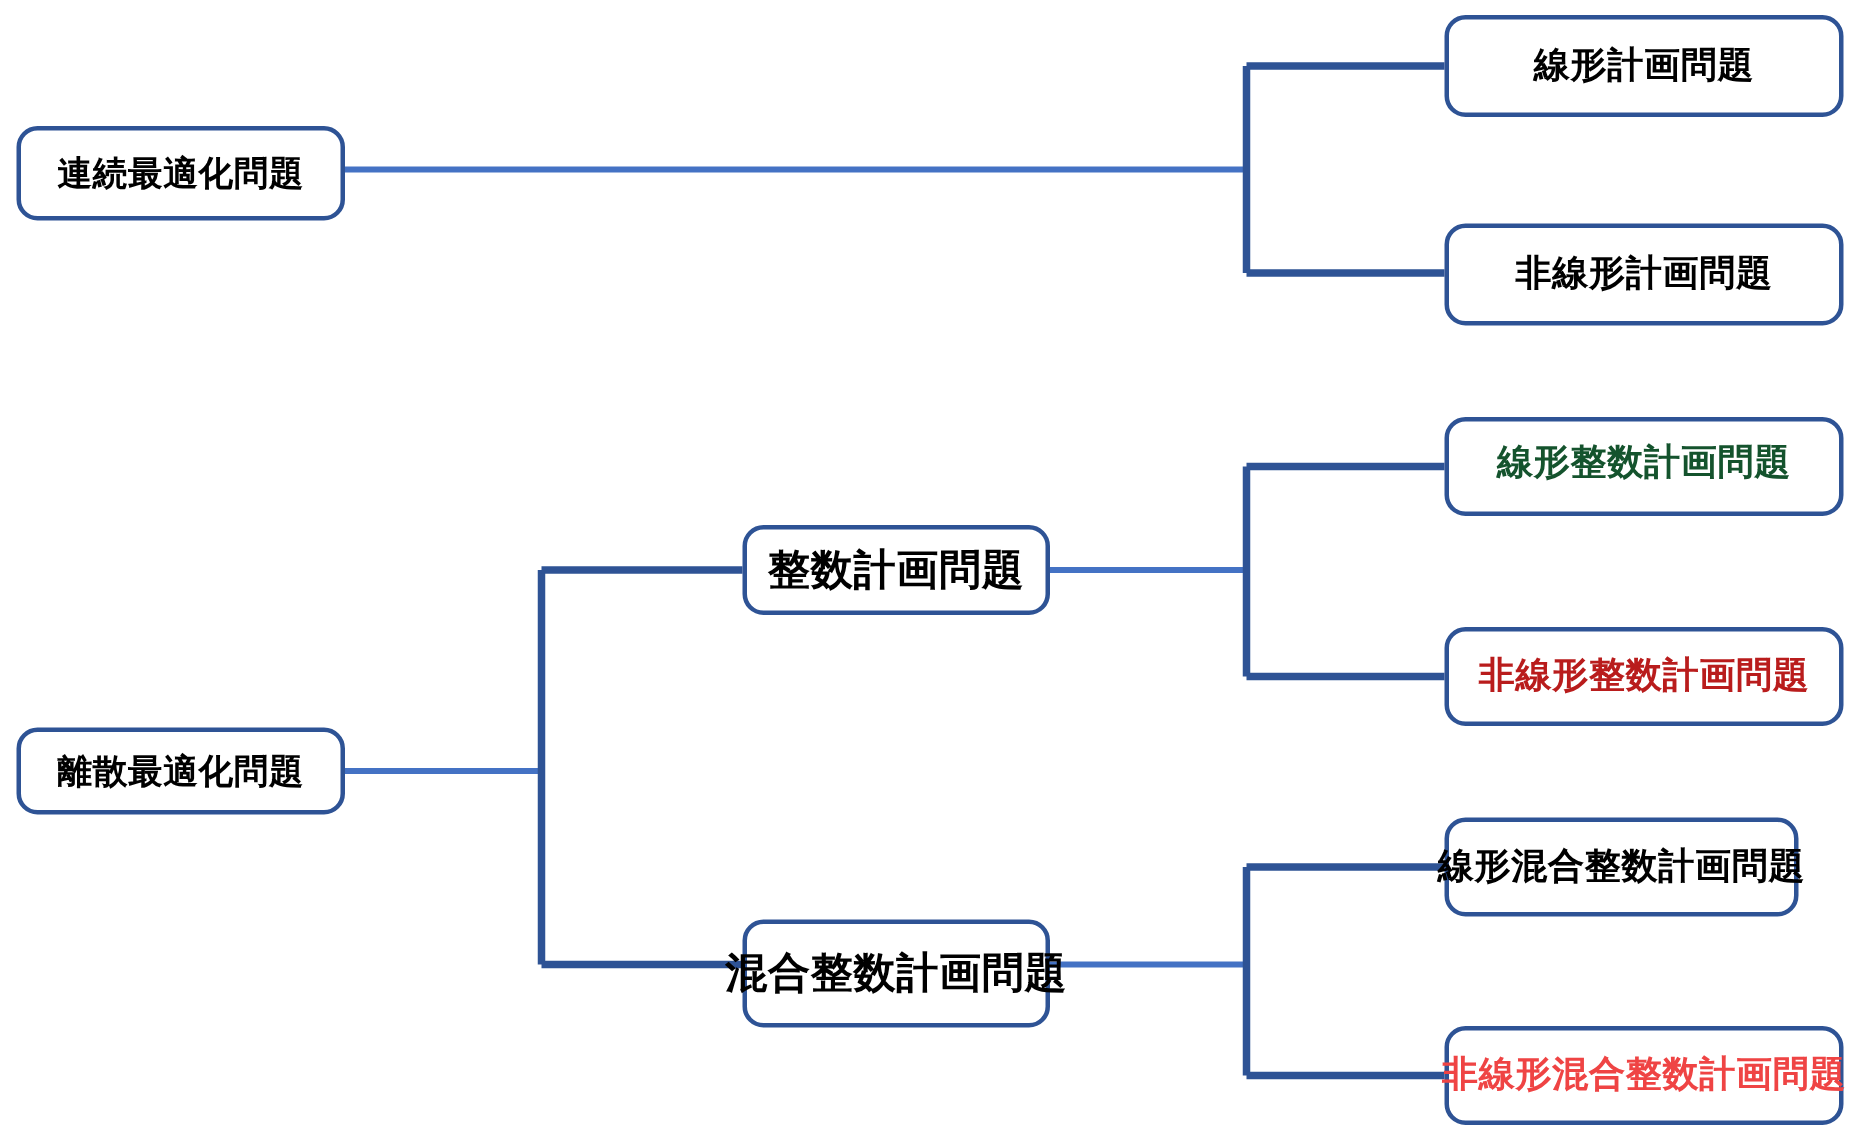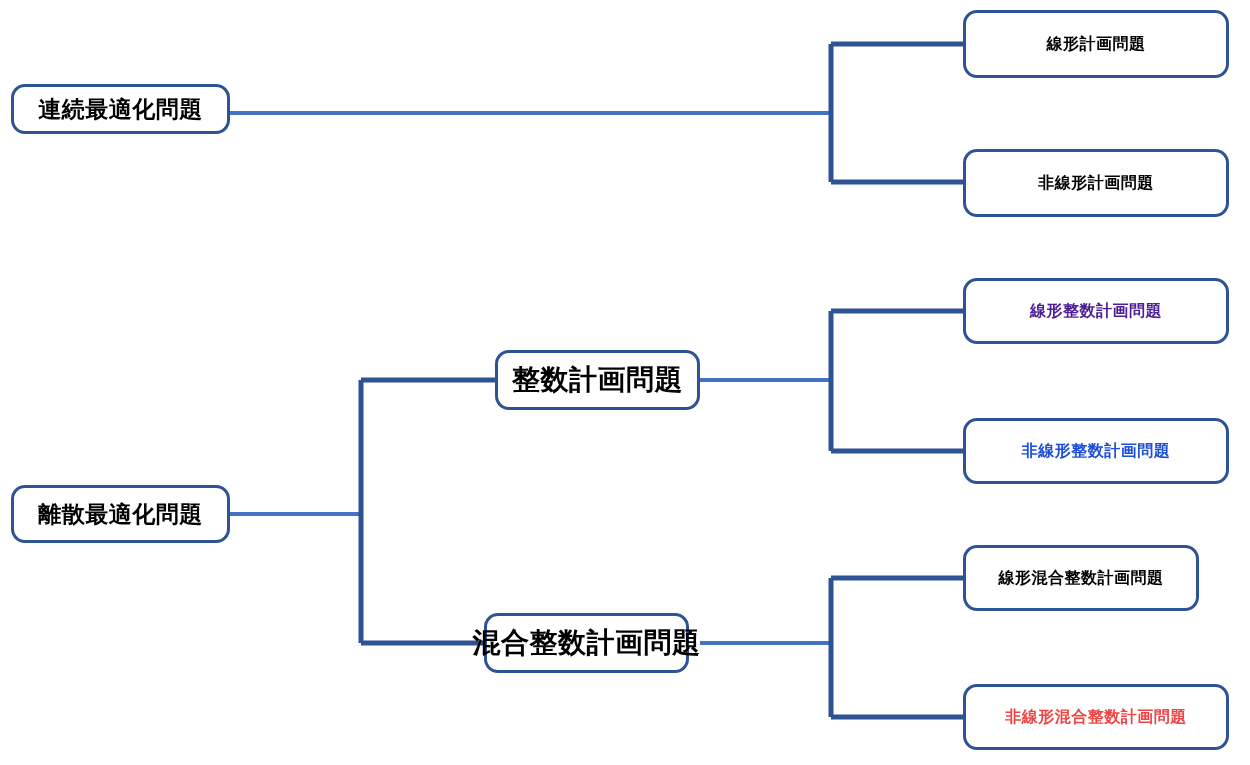--- a/index.html
+++ b/index.html
@@ -42,21 +42,21 @@
     font-weight: 700;
     letter-spacing: 0.5px;
     white-space: nowrap;
     line-height: 1;
   }
   .node.root .node-label {
     font-size: 23px;
   }
   .node.leaf .node-label {
     font-weight: 700;
-    font-size: 16px;
+    font-size: 24px;
   }
 </style>
 </head>
 <body>
 
 <div id="canvas">
 
   <svg id="edges" viewBox="0 0 1250 765" width="1250" height="765" xmlns="http://www.w3.org/2000/svg">
 
     <path d="M 230 113 L 833 113" stroke="#4472C4" stroke-width="4" fill="none"></path>
@@ -79,50 +79,50 @@
     <path d="M 831 311 L 831 451" stroke="#2E5395" stroke-width="5" fill="none"></path>
     <path d="M 831 311 L 963 311" stroke="#2E5395" stroke-width="5" fill="none"></path>
     <path d="M 831 451 L 963 451" stroke="#2E5395" stroke-width="5" fill="none"></path>
 
     <path d="M 700 643 L 833 643" stroke="#4472C4" stroke-width="4" fill="none"></path>
     <path d="M 831 578 L 831 717" stroke="#2E5395" stroke-width="5" fill="none"></path>
     <path d="M 831 578 L 963 578" stroke="#2E5395" stroke-width="5" fill="none"></path>
     <path d="M 831 717 L 963 717" stroke="#2E5395" stroke-width="5" fill="none"></path>
   </svg>
 
-  <div class="node root" style="left: 11px; top: 84px; width: 219px; height: 50px; border-color: rgb(46, 83, 149); background: rgb(255, 255, 255);">
+  <div class="node root" style="left: 11px; top: 84px; width: 219px; height: 63px; border-color: rgb(46, 83, 149); background: rgb(255, 255, 255);">
     <span class="node-label" style="color: rgb(0, 0, 0);">連続最適化問題</span>
   </div>
 
   <div class="node leaf" style="left: 963px; top: 10px; width: 266px; height: 68px; border-color: rgb(46, 83, 149); background: rgb(255, 255, 255);">
     <span class="node-label" style="color: rgb(0, 0, 0);">線形計画問題</span>
   </div>
 
   <div class="node leaf" style="left: 963px; top: 149px; width: 266px; height: 68px; border-color: rgb(46, 83, 149); background: rgb(255, 255, 255);">
     <span class="node-label" style="color: rgb(0, 0, 0);">非線形計画問題</span>
   </div>
 
   <div class="node root" style="left: 11px; top: 485px; width: 219px; height: 58px; border-color: rgb(46, 83, 149); background: rgb(255, 255, 255);">
     <span class="node-label" style="color: rgb(0, 0, 0);">離散最適化問題</span>
   </div>
 
   <div class="node" style="left: 495px; top: 350px; width: 205px; height: 60px; border-color: rgb(46, 83, 149); background: rgb(255, 255, 255);">
     <span class="node-label" style="color: rgb(0, 0, 0);">整数計画問題</span>
   </div>
 
-  <div class="node" style="left: 484px; top: 613px; width: 205px; height: 60px; border-color: rgb(46, 83, 149); background: rgb(255, 255, 255);">
+  <div class="node" style="left: 495px; top: 613px; width: 205px; height: 72px; border-color: rgb(46, 83, 149); background: rgb(255, 255, 255);">
     <span class="node-label" style="color: rgb(0, 0, 0);">混合整数計画問題</span>
   </div>
 
   <div class="node leaf" style="left: 963px; top: 278px; width: 266px; height: 66px; border-color: rgb(46, 83, 149); background: rgb(255, 255, 255);">
-    <span class="node-label" style="color: #4c1d95;">線形整数計画問題</span>
+    <span class="node-label" style="color: #14532d; font-family: Liberation Mono, monospace;">線形整数計画問題</span>
   </div>
 
   <div class="node leaf" style="left: 963px; top: 418px; width: 266px; height: 66px; border-color: rgb(46, 83, 149); background: rgb(255, 255, 255);">
-    <span class="node-label" style="color: #1d4ed8;">非線形整数計画問題</span>
+    <span class="node-label" style="color: #b91c1c;">非線形整数計画問題</span>
   </div>
 
   <div class="node leaf" style="left: 963px; top: 545px; width: 236px; height: 66px; border-color: rgb(46, 83, 149); background: rgb(255, 255, 255);">
     <span class="node-label" style="color: rgb(0, 0, 0);">線形混合整数計画問題</span>
   </div>
 
   <div class="node leaf" style="left: 963px; top: 684px; width: 266px; height: 66px; border-color: rgb(46, 83, 149); background: rgb(255, 255, 255);">
     <span class="node-label" style="color: #ef4444;">非線形混合整数計画問題</span>
   </div>
 

